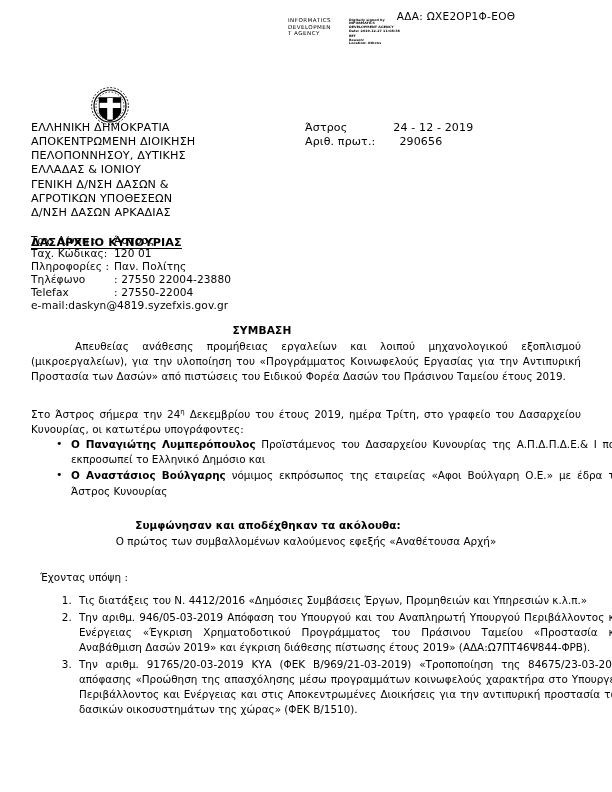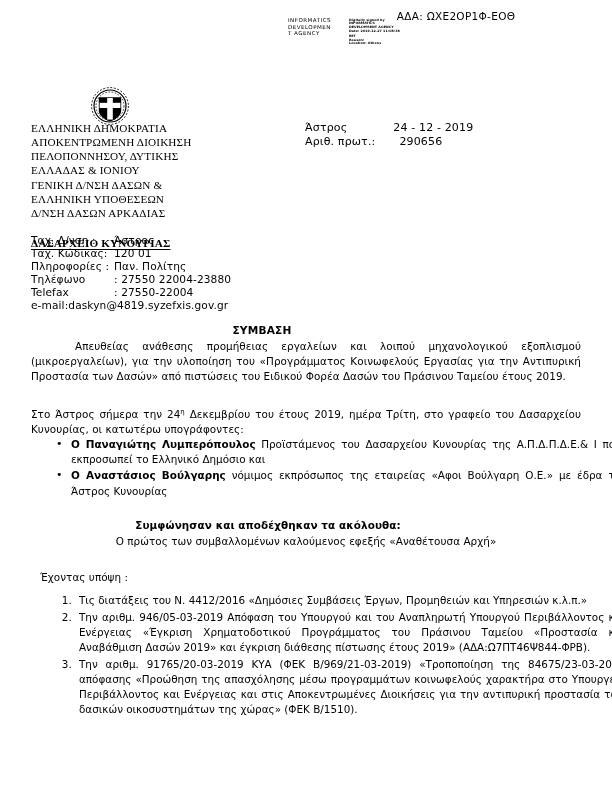--- a/index.html
+++ b/index.html
@@ -36,21 +36,21 @@
   }
 
   
   .emblem{position:absolute;left:90px;top:86px;width:40px;height:40px;}
 
   
   .org{
     position:absolute;left:31px;top:121px;width:245px;
     font-size:11.2px;line-height:14.15px;letter-spacing:.15px;
   }
-  .org div{white-space:nowrap;font-family:Liberation Serif, serif;}
+  .org div{white-space:nowrap;}
   .org .u{
     font-weight:bold;text-decoration:underline;
     text-underline-offset:2px;
     margin-top:16px;
   }
   .contact{
     position:absolute;left:31px;top:234px;width:250px;
     font-size:10.6px;line-height:13.1px;letter-spacing:.1px;
   }
   .contact div{white-space:nowrap;}
@@ -150,21 +150,21 @@
       <rect x="24" y="42" width="52" height="13" fill="#fff"></rect>
     </g>
   </svg>
 
   <div class="org">
     <div>ΕΛΛΗΝΙΚΗ   ΔΗΜΟΚΡΑΤΙΑ</div>
     <div>ΑΠΟΚΕΝΤΡΩΜΕΝΗ ΔΙΟΙΚΗΣΗ</div>
     <div>ΠΕΛΟΠΟΝΝΗΣΟΥ, ΔΥΤΙΚΗΣ</div>
     <div>ΕΛΛΑΔΑΣ &amp;  ΙΟΝΙΟΥ</div>
     <div>ΓΕΝΙΚΗ Δ/ΝΣΗ ΔΑΣΩΝ  &amp;</div>
-    <div>ΕΛΛΗΝΙΚΗ   ΥΠΟΘΕΣΕΩΝ</div>
+    <div>ΑΓΡΟΤΙΚΩΝ   ΥΠΟΘΕΣΕΩΝ</div>
     <div>Δ/ΝΣΗ ΔΑΣΩΝ  ΑΡΚΑΔΙΑΣ</div>
     <div class="u">ΔΑΣΑΡΧΕΙΟ    ΚΥΝΟΥΡΙΑΣ</div>
   </div>
 
   <div class="contact">
     <div><span class="c-lbl">Ταχ.  Δ/νση :</span><span>Άστρος</span></div>
     <div><span class="c-lbl">Ταχ. Κώδικας:</span><span>120  01</span></div>
     <div><span class="c-lbl">Πληροφορίες :</span><span>Παν.  Πολίτης</span></div>
     <div><span class="c-lbl2">Τηλέφωνο</span><span>: 27550 22004-23880</span></div>
     <div><span class="c-lbl2">Telefax</span><span>: 27550-22004</span></div>

